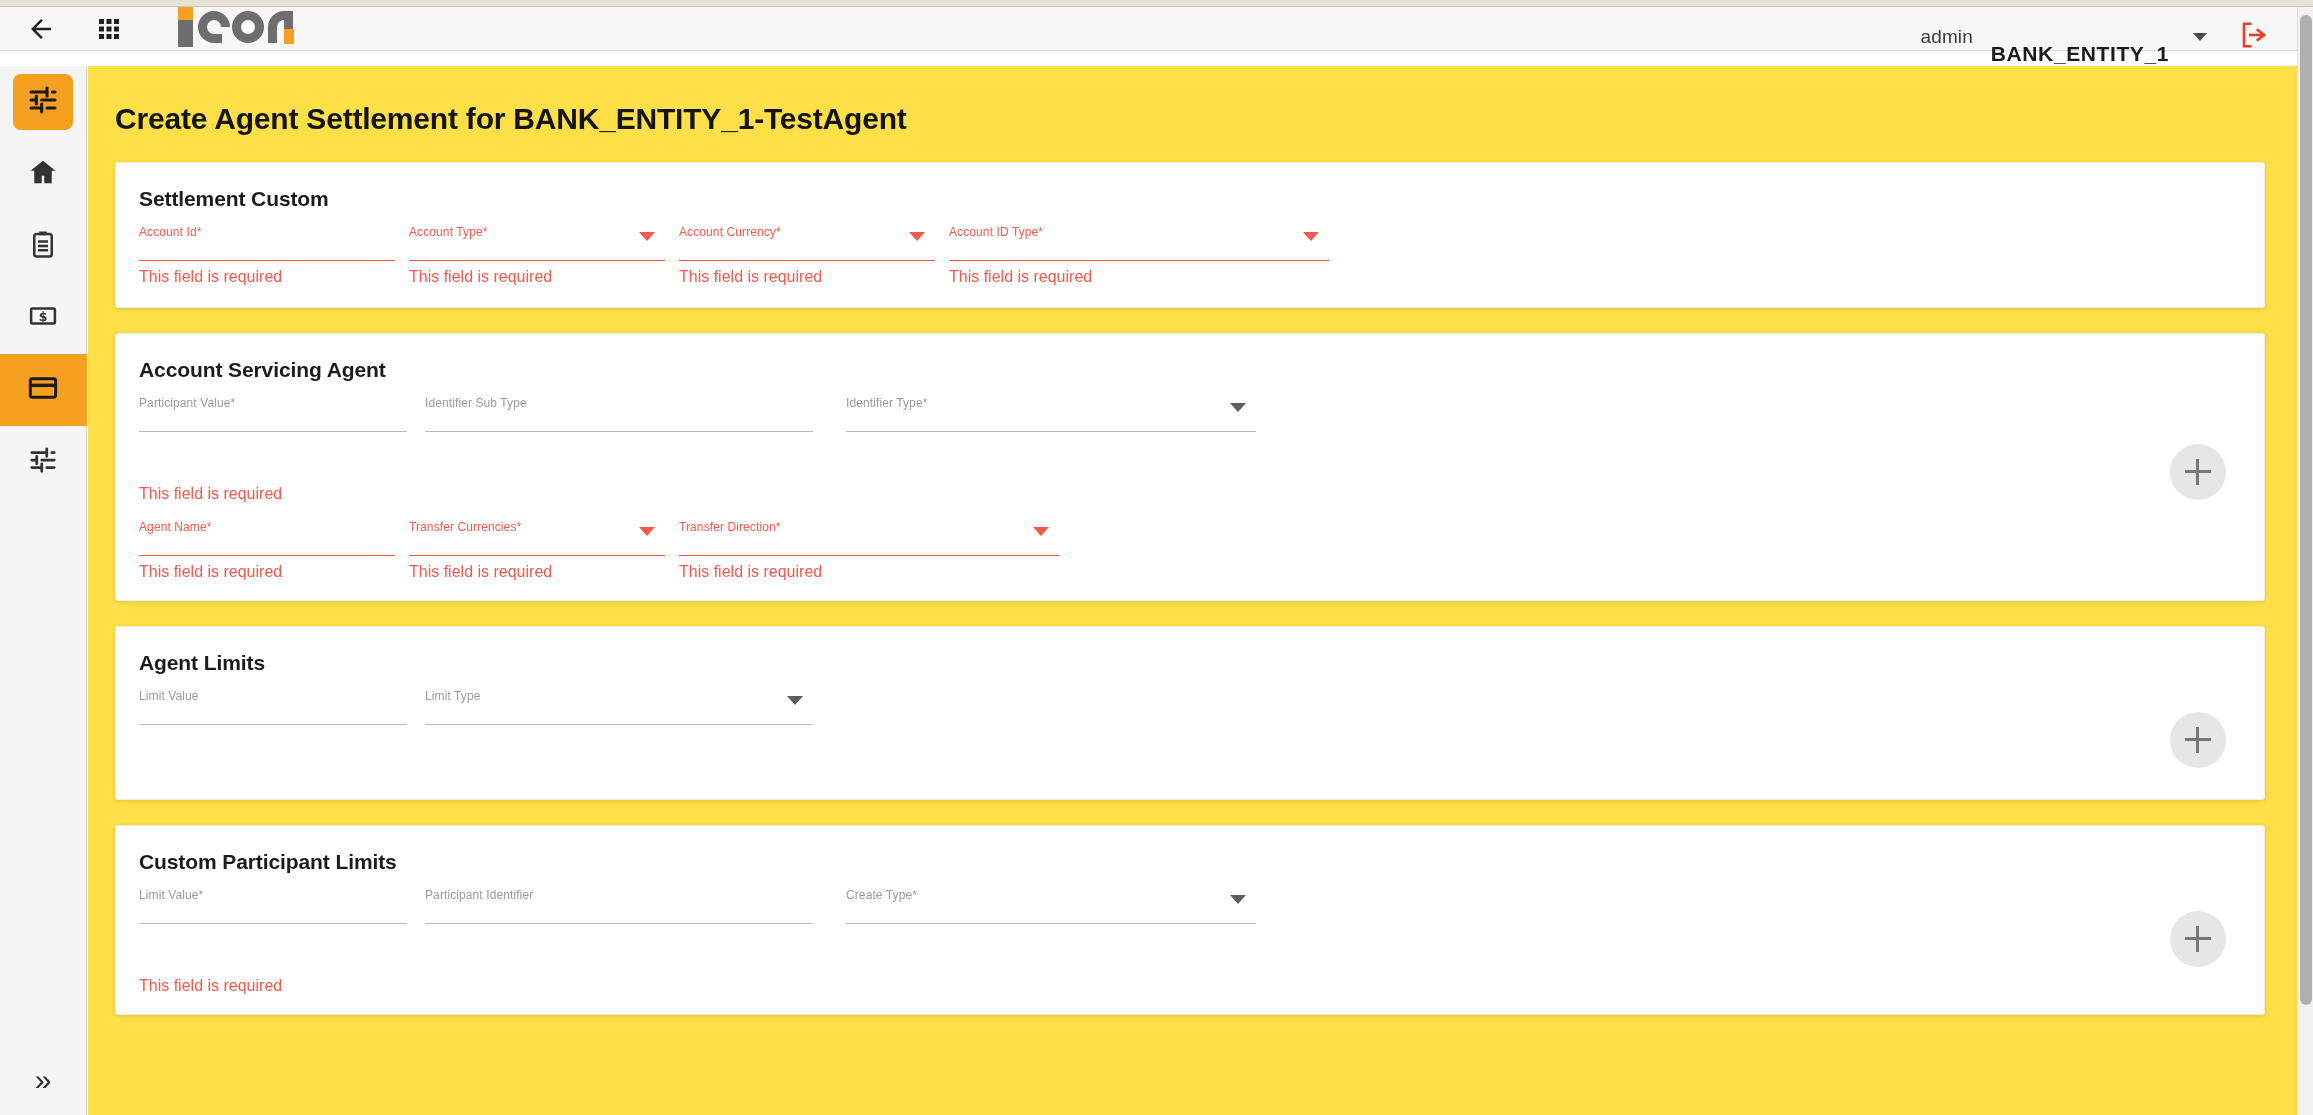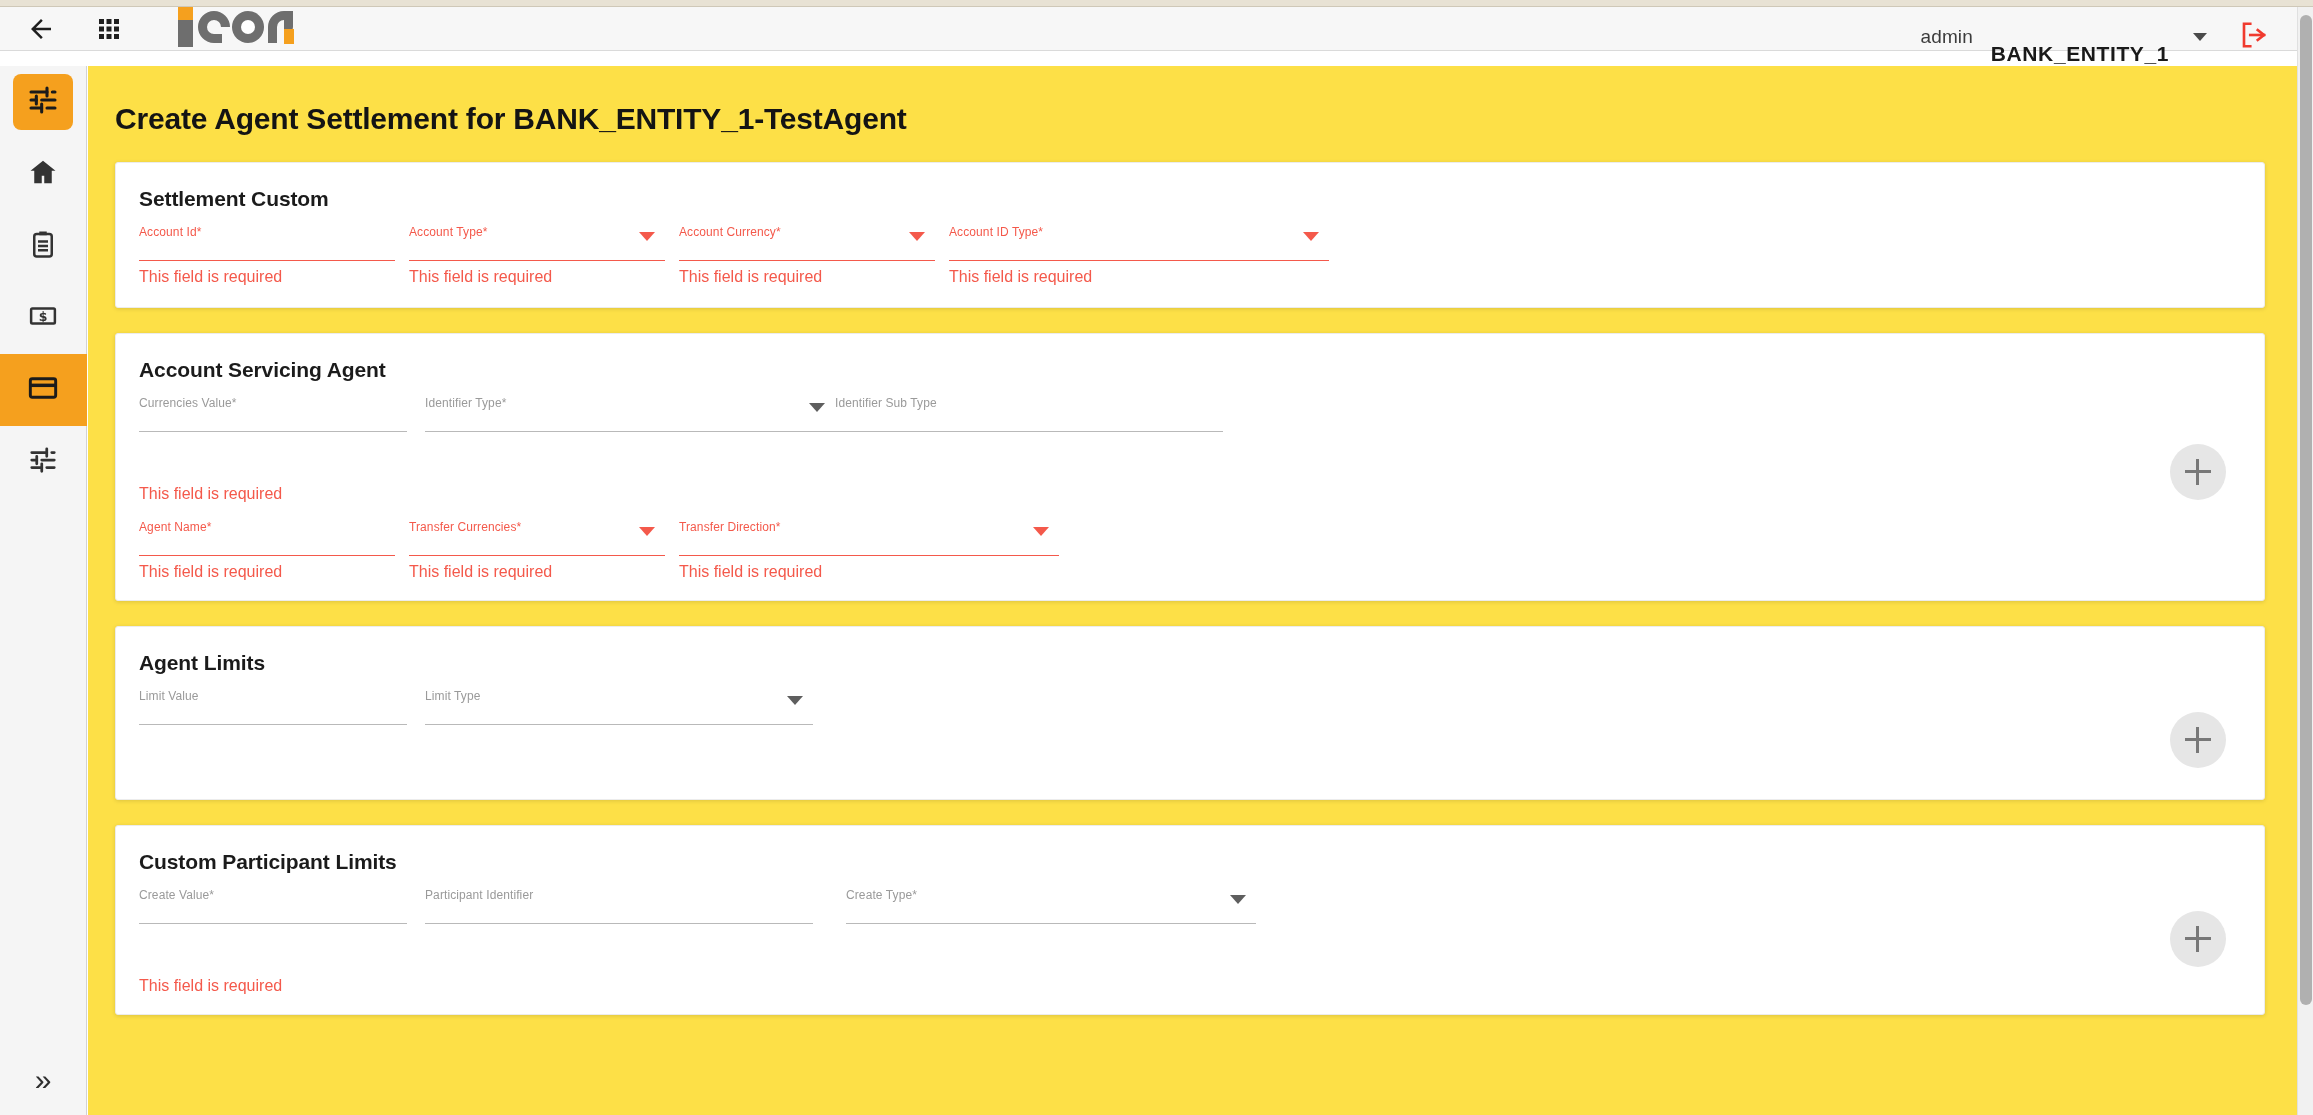--- a/index.html
+++ b/index.html
@@ -421,32 +421,32 @@
             <div class="arrow" style="left: 354px;"></div>
             <div class="err">This field is required</div>
           </div>
         </div>
         <div style="height: 18px;"></div>
       </div>
       <div class="card">
         <div class="card-title">Account Servicing Agent</div>
         <div class="field-row">
           <div class="field" style="width: 286px; height: 124px;">
-            <div class="label">Currencies Value*</div>
+            <div class="label">Participant Value*</div>
             <div class="rule" style="width: 268px;"></div>
             <div class="err below">This field is required</div>
+          </div>
+          <div class="field" style="width: 421px;">
+            <div class="label">Identifier Sub Type</div>
+            <div class="rule" style="width: 388px;"></div>
           </div>
           <div class="field" style="width: 410px;">
             <div class="label">Identifier Type*</div>
             <div class="rule" style="width: 410px;"></div>
             <div class="arrow" style="left: 384px;"></div>
-          </div>
-          <div class="field" style="width: 421px;">
-            <div class="label">Identifier Sub Type</div>
-            <div class="rule" style="width: 388px;"></div>
           </div>
         </div>
         <div class="field-row">
           <div class="field req" style="width: 270px;">
             <div class="label">Agent Name*</div>
             <div class="rule" style="width: 256px;"></div>
             <div class="err">This field is required</div>
           </div>
           <div class="field req" style="width: 270px;">
             <div class="label">Transfer Currencies*</div>
@@ -481,21 +481,21 @@
         </div>
         <div style="height: 46px;"></div>
         <div class="fab-add" style="top: 85px;">
           <span class="plus"></span>
         </div>
       </div>
       <div class="card">
         <div class="card-title">Custom Participant Limits</div>
         <div class="field-row">
           <div class="field" style="width: 286px; height: 124px;">
-            <div class="label">Create Value*</div>
+            <div class="label">Limit Value*</div>
             <div class="rule" style="width: 268px;"></div>
             <div class="err below">This field is required</div>
           </div>
           <div class="field" style="width: 421px;">
             <div class="label">Participant Identifier</div>
             <div class="rule" style="width: 388px;"></div>
           </div>
           <div class="field" style="width: 410px;">
             <div class="label">Create Type*</div>
             <div class="rule" style="width: 410px;"></div>

